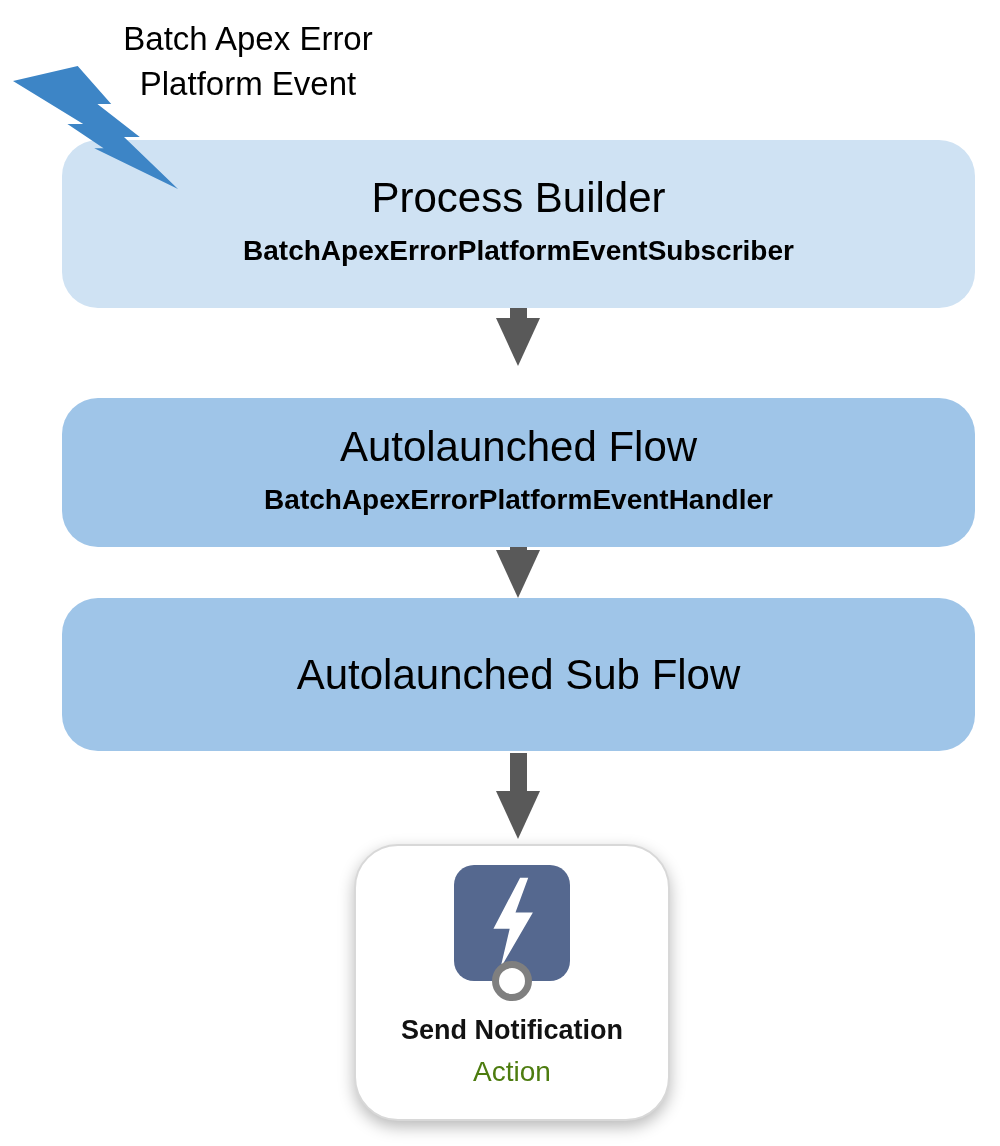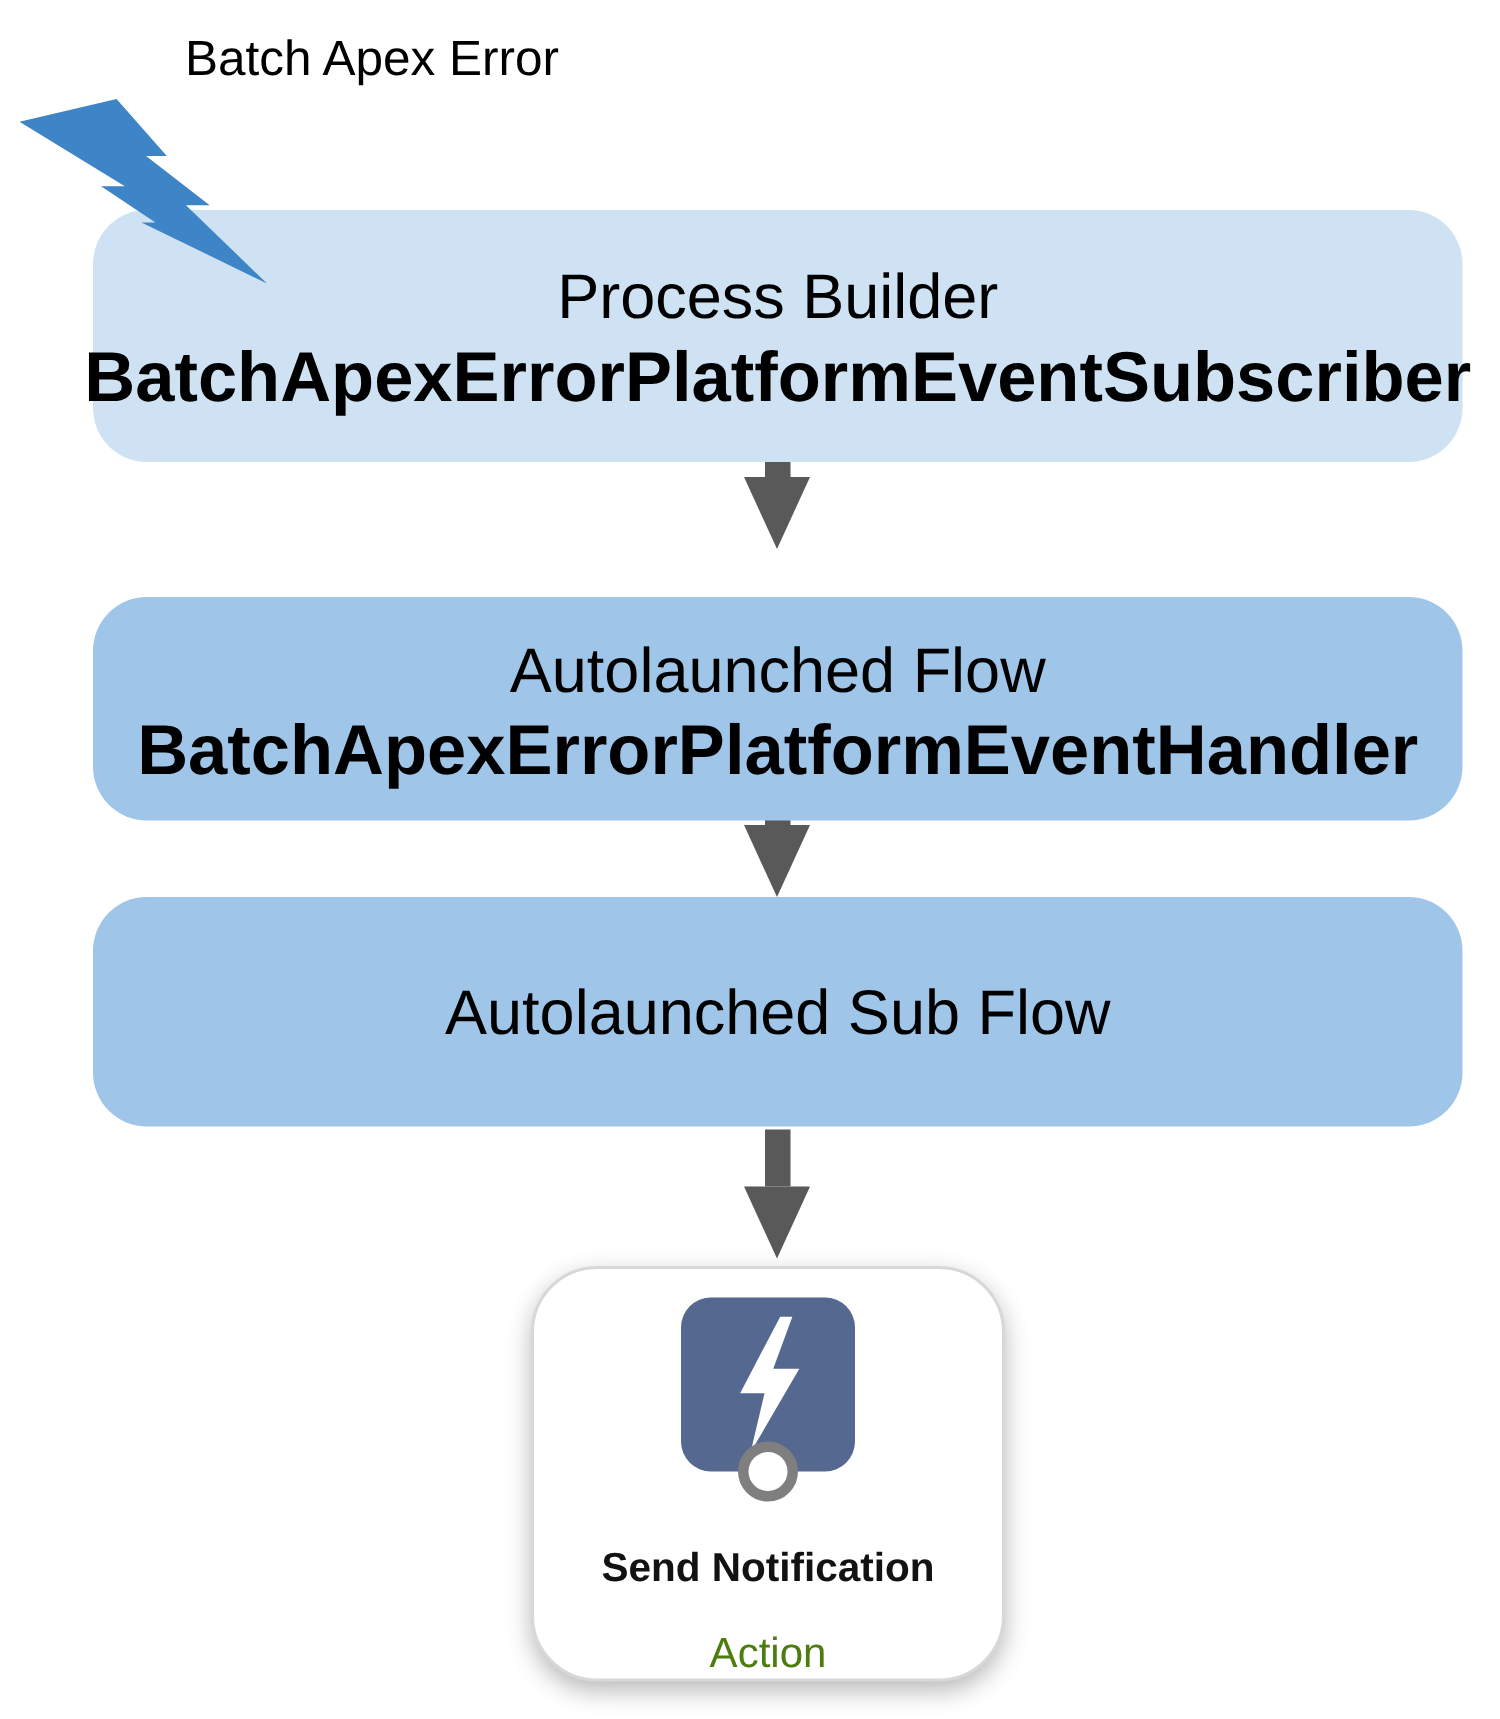--- a/index.html
+++ b/index.html
@@ -17,39 +17,39 @@
   
   .node{
     position:absolute;left:62px;width:913px;border-radius:36px;
     display:flex;flex-direction:column;align-items:center;justify-content:center;
     text-align:center;gap:4px;z-index:2;
   }
   .node1{top:140px;height:168px;background:var(--stage1-fill,#cfe2f3);}
   .node2{top:371px;height:149px;background:var(--stage-fill,#9fc5e8);margin-top:27px;}
   .node3{top:598px;height:153px;background:var(--stage-fill,#9fc5e8);}
   .node-type{font-size:42px;line-height:50px;font-weight:400;white-space:nowrap;}
-  .node-name{font-size:47px;line-height:48px;font-weight:700;white-space:nowrap;}
+  .node-name{font-size:28px;line-height:48px;font-weight:700;white-space:nowrap;}
   
   .arrow{position:absolute;width:44px;display:flex;flex-direction:column;align-items:center;z-index:1;}
   .arrow1{left:496px;top:294px;height:72px;}
   .arrow2{left:496px;top:522px;height:76px;}
   .arrow3{left:496px;top:753px;height:86px;}
   .arrow-stem{width:17px;flex:1 1 auto;background:var(--arrow-gray,#595959);}
   .arrow-head{
     width:0;height:0;flex:0 0 auto;
     border-left:22px solid transparent;border-right:22px solid transparent;
     border-top:48px solid var(--arrow-gray,#595959);
   }
   
   .action-card{
     position:absolute;left:354px;top:844px;width:316px;height:277px;
     background:var(--card-bg,#fff);border:2px solid var(--card-border,#d8d8d8);
     border-radius:44px;box-sizing:border-box;
     box-shadow:0 6px 16px rgba(0,0,0,0.28);
-    display:flex;flex-direction:column;align-items:center;z-index:2;justify-content:space-between;
+    display:flex;flex-direction:column;align-items:center;z-index:2;
   }
   .action-icon{
     position:relative;width:116px;height:116px;margin-top:19px;
     background:var(--action-icon-bg,#55688f);border-radius:20px;
   }
   .action-icon svg{position:absolute;inset:0;width:100%;height:100%;}
   .action-ring{
     position:absolute;left:50%;bottom:-20px;transform:translateX(-50%);
     width:40px;height:40px;box-sizing:border-box;border-radius:50%;
     border:7px solid var(--ring-gray,#7f7f7f);background:#fff;
@@ -57,20 +57,21 @@
   .action-title{margin-top:32px;font-size:27px;line-height:34px;font-weight:700;color:#121212;}
   .action-subtitle{margin-top:8px;font-size:28px;line-height:34px;font-weight:400;color:#4d7c0f;}
 </style>
 </head>
 <body>
 
 <div class="canvas">
 
   <div class="trigger-label">
     <div>Batch Apex Error</div>
+    <div>Platform Event</div>
   </div>
 
   <svg class="trigger-bolt" viewBox="0 0 165 123" preserveAspectRatio="none" aria-hidden="true">
     <polygon fill="var(--bolt-blue,#3d85c6)" points="64.7,0 98.2,38 84.4,38 126.8,70.9 111,70.9 165,123 81.3,82.3 90.6,82.3 54.4,58.1 70.2,58.1 0,15.1"></polygon>
   </svg>
 
   <div class="node node1">
     <div class="node-type">Process Builder</div>
     <div class="node-name">BatchApexErrorPlatformEventSubscriber</div>
   </div>

